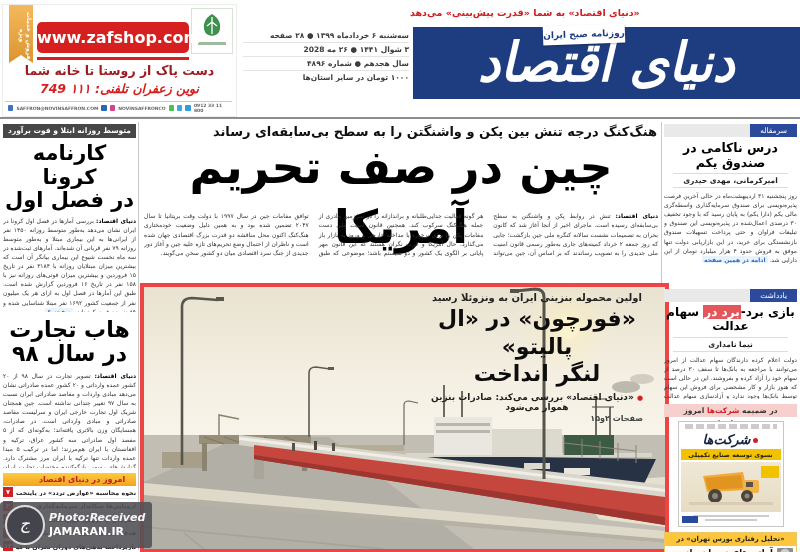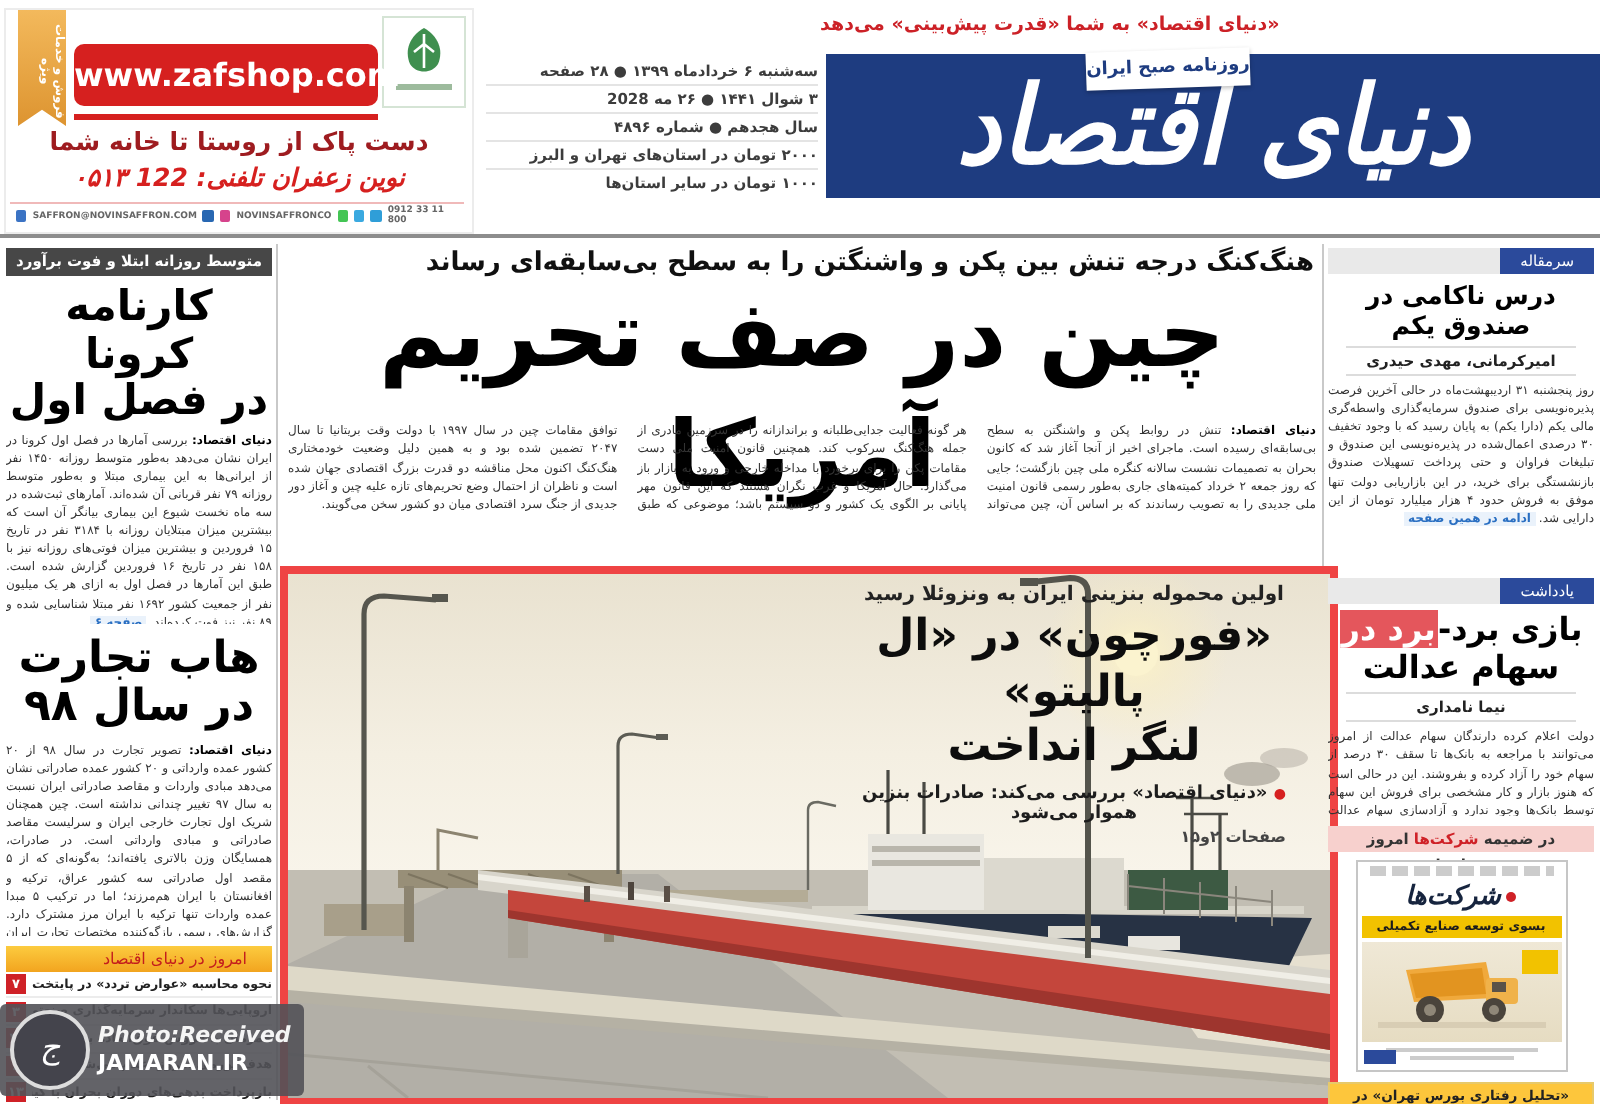--- a/index.html
+++ b/index.html
@@ -53,22 +53,22 @@
   .ph-sub .dot{color:#d6201f;font-size:7px;}
   .ph-pages{font-size:8px;font-weight:bold;color:#444;text-align:right;margin-top:2px;padding-right:14px;}
   
   .leftcol{left:3px;top:124px;width:133px;}
   .kbar{height:14px;background:#474747;color:#fff;font-size:7.5px;font-weight:bold;text-align:center;line-height:14px;}
   .lh1{font-size:21px;font-weight:900;color:#000;text-align:center;line-height:1.12;margin:4px 0 3px;}
   .lh2{font-size:22px;font-weight:900;color:#000;text-align:center;line-height:1.12;margin:6px 0 4px;}
   .sbody{font-size:6px;line-height:1.52;text-align:justify;color:#333;overflow:hidden;}
   .plink{color:#2a6fc2;font-weight:bold;background:#eaf2fb;padding:0 2px;}
   .today{margin-top:5px;}
-  .today-head{height:13px;background:linear-gradient(#fccb3f,#f2a41f);color:#c41d1d;font-size:8px;font-weight:normal;
-     text-align:center;line-height:13px;padding-left:36px;}
+  .today-head{height:13px;background:linear-gradient(#fccb3f,#f2a41f);color:#c41d1d;font-size:8px;font-weight:bold;
+     text-align:left;line-height:13px;padding-left:36px;}
   .trow{display:flex;align-items:center;height:12.6px;border-bottom:1px solid #ececec;}
   .trow-text{flex:1;font-size:6.3px;font-weight:bold;color:#222;text-align:right;white-space:nowrap;overflow:hidden;}
   .trow-num{width:10px;height:10px;background:#cf2127;color:#fff;font-size:6.5px;font-weight:bold;text-align:center;
      line-height:10px;margin-right:3px;}
   
   .wm{left:0;top:502px;width:152px;height:46px;background:rgba(82,82,88,.9);border-radius:3px;display:flex;
       align-items:center;direction:ltr;z-index:30;}
   .wm-logo{width:36px;height:36px;border-radius:50%;background:#44444c;border:2px solid #ddd;margin:0 4px 0 5px;
       color:#fff;font-size:16px;font-style:italic;text-align:center;line-height:34px;flex:none;}
   .wm-t1{font-size:11px;font-weight:bold;font-style:italic;color:#f5f5f5;line-height:1.3;}
@@ -114,39 +114,38 @@
     <div class="abs ad-logo">
       <svg width="30" height="28" viewBox="0 0 30 28">
         <path d="M15 2 C8 6 5 13 8 20 C11 25 19 25 22 20 C25 13 22 6 15 2 Z" fill="#3f8f4f"></path>
         <path d="M15 5 L15 22 M15 10 L10 14 M15 10 L20 14" stroke="#fff" stroke-width="1.3" fill="none"></path>
       </svg>
       <div class="ad-logo-line"></div>
     </div>
     <div class="abs ad-url">www.zafshop.com</div>
     <div class="abs ad-rule"></div>
     <div class="abs ad-line1">دست پاک از روستا تا خانه شما</div>
-    <div class="abs ad-line2">نوین زعفران تلفنی: 122 ۰۵۱۳</div>
+    <div class="abs ad-line2">نوین زعفران تلفنی: ۱۱۱ 749</div>
     <div class="abs ad-footer">
       <span class="chip" style="background:#3b73c4"></span>
       <span>SAFFRON@NOVINSAFFRON.COM</span>
       <span class="chip" style="background:#2867b2"></span>
       <span class="chip" style="background:#d6438c"></span>
       <span>NOVINSAFFRONCO</span>
       <span class="chip" style="background:#43c554"></span>
       <span class="chip" style="background:#3aa9e0"></span>
       <span class="chip" style="background:#2f9ed8"></span>
       <span>0912 33 11 800</span>
     </div>
   </div>
 
   <div class="abs issue">
     <div class="issue-row">سه‌شنبه ۶ خردادماه ۱۳۹۹ ● ۲۸ صفحه</div>
     <div class="issue-row">۳ شوال ۱۴۴۱ ● ۲۶ مه 2028</div>
     <div class="issue-row">سال هجدهم ● شماره ۴۸۹۶</div>
-    <div class="issue-row">۲۰۰۰ تومان در استان‌های تهران و البرز</div>
     <div class="issue-row">۱۰۰۰ تومان در سایر استان‌ها</div>
   </div>
 
   <div class="abs tagline">«دنیای اقتصاد» به شما «قدرت پیش‌بینی» می‌دهد</div>
   <div class="abs band">
     <div class="band-title">دنیای اقتصاد</div>
   </div>
   <div class="abs morning">روزنامه صبح ایران</div>
   <div class="abs hrule"></div>
   <div class="abs vline" style="left:138px"></div>
@@ -298,21 +297,21 @@
     </div>
     <div class="stitle">درس ناکامی در صندوق یکم</div>
     <div class="sauthors">امیرکرمانی، مهدی حیدری</div>
     <div class="sbody" style="height:76px">
       <span>روز پنجشنبه ۳۱ اردیبهشت‌ماه در حالی آخرین فرصت پذیره‌نویسی برای صندوق سرمایه‌گذاری واسطه‌گری مالی یکم (دارا یکم) به پایان رسید که با وجود تخفیف ۳۰ درصدی اعمال‌شده در پذیره‌نویسی این صندوق و تبلیغات فراوان و حتی پرداخت تسهیلات صندوق بازنشستگی برای خرید، در این بازاریابی دولت تنها موفق به فروش حدود ۴ هزار میلیارد تومان از این دارایی شد.</span>
       <span class="plink">ادامه در همین صفحه</span>
     </div>
     <div class="tagrow" style="margin-top:22px">
       <span class="tag">یادداشت</span>
     </div>
-    <div class="stitle" style="font-size:16px">
+    <div class="stitle" style="font-size:12px">
       <span>بازی برد-</span><span class="hl">برد در</span><span> سهام عدالت</span>
     </div>
     <div class="sauthors">نیما نامداری</div>
     <div class="sbody" style="height:44px">
       <span>دولت اعلام کرده دارندگان سهام عدالت از امروز می‌توانند با مراجعه به بانک‌ها تا سقف ۳۰ درصد از سهام خود را آزاد کرده و بفروشند. این در حالی است که هنوز بازار و کار مشخصی برای فروش این سهام توسط بانک‌ها وجود ندارد و آزادسازی سهام عدالت تصمیم درستی است که در زمان مناسبی هم اتخاذ شده است.</span>
       
     </div>
     <div class="pinkbar">
       <span>در ضمیمه </span><span class="red">شرکت‌ها</span><span> امروز می‌ماجرای</span>
     </div>

